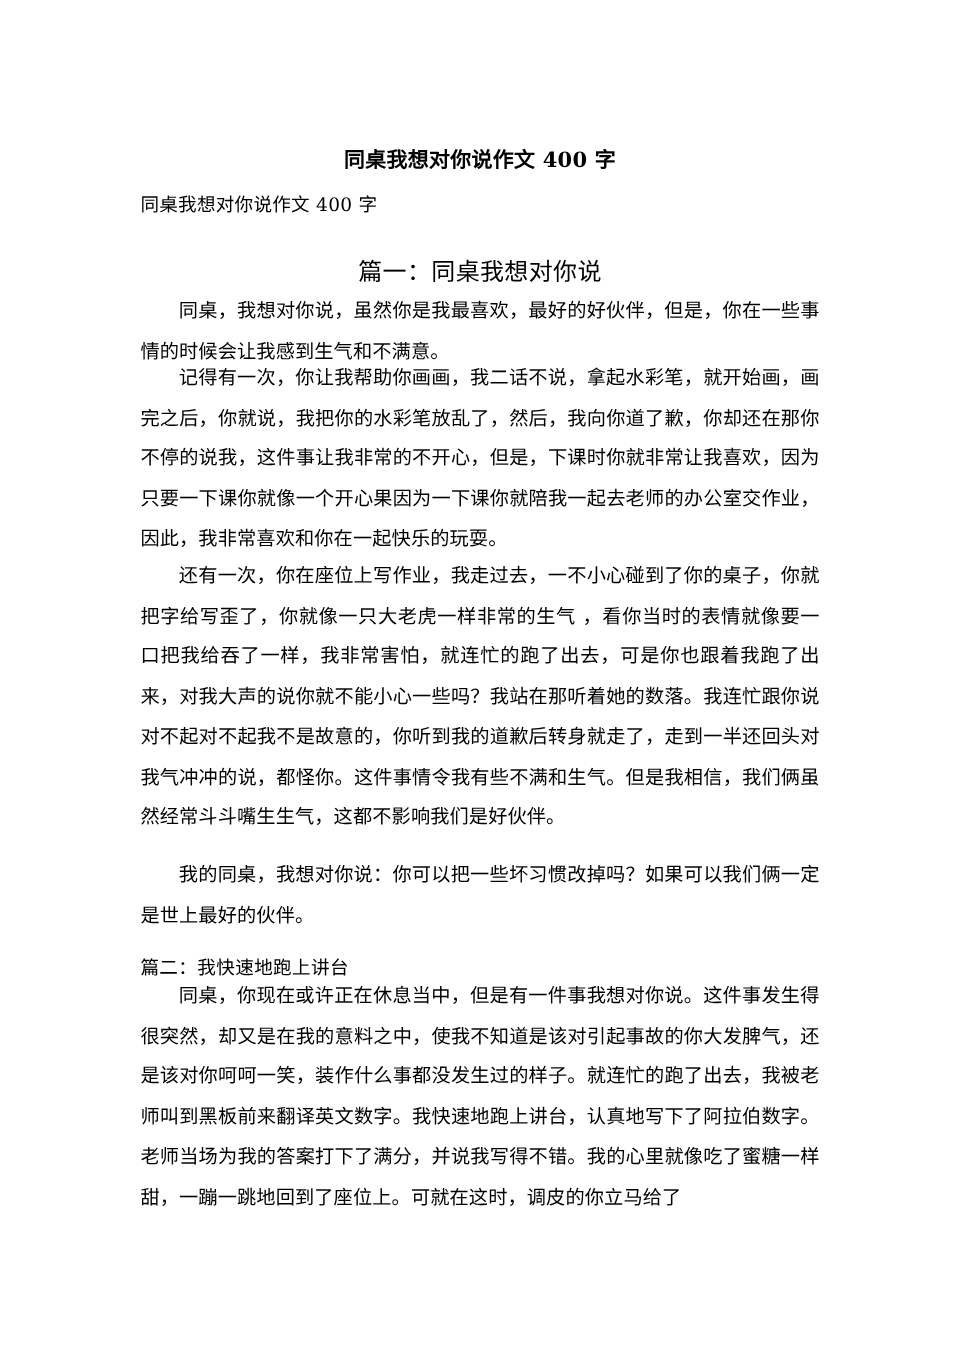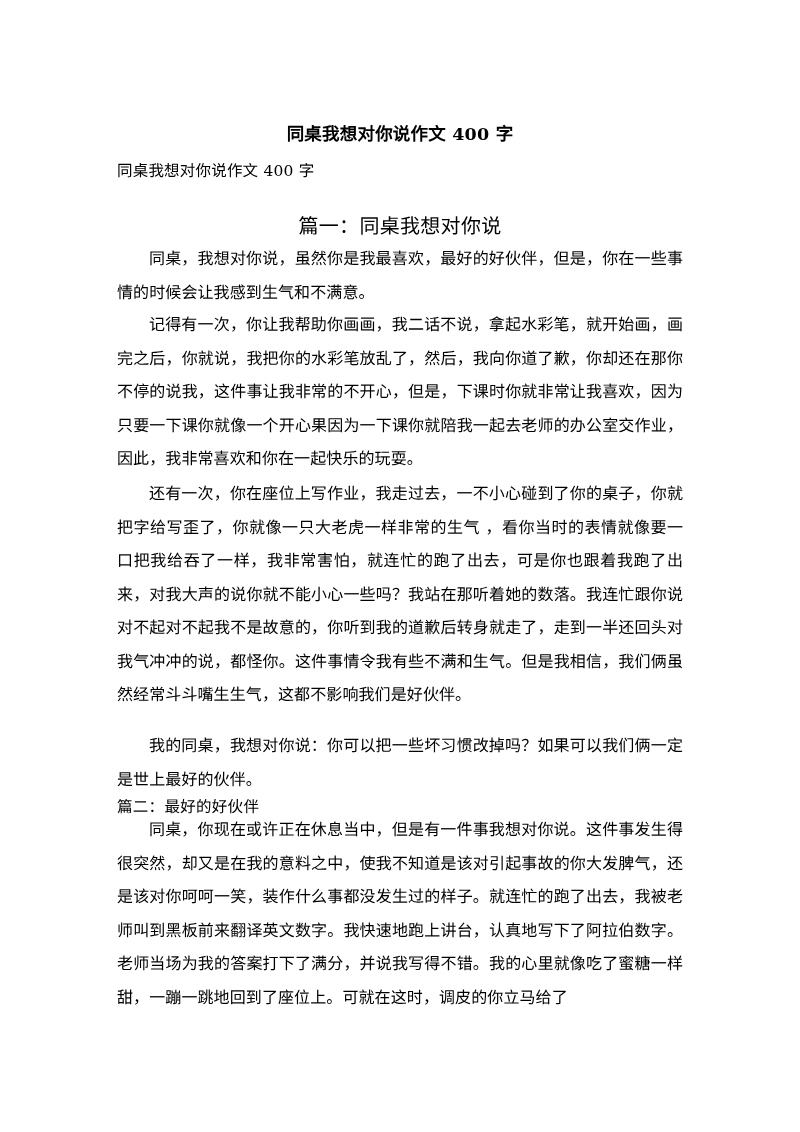--- a/index.html
+++ b/index.html
@@ -100,24 +100,24 @@
   <div class="content">
 
     <h1 class="doc-title">同桌我想对你说作文 400 字</h1>
 
     <div class="doc-subtitle">同桌我想对你说作文 400 字</div>
 
     <div class="section-heading-center" style="top:199px;">篇一：同桌我想对你说</div>
 
     <p class="body-para" style="top:226px;">同桌，我想对你说，虽然你是我最喜欢，最好的好伙伴，但是，你在一些事情的时候会让我感到生气和不满意。</p>
 
-    <p class="body-para" style="top:292px;">记得有一次，你让我帮助你画画，我二话不说，拿起水彩笔，就开始画，画完之后，你就说，我把你的水彩笔放乱了，然后，我向你道了歉，你却还在那你不停的说我，这件事让我非常的不开心，但是，下课时你就非常让我喜欢，因为只要一下课你就像一个开心果因为一下课你就陪我一起去老师的办公室交作业，因此，我非常喜欢和你在一起快乐的玩耍。</p>
+    <p class="body-para" style="top:282px;">记得有一次，你让我帮助你画画，我二话不说，拿起水彩笔，就开始画，画完之后，你就说，我把你的水彩笔放乱了，然后，我向你道了歉，你却还在那你不停的说我，这件事让我非常的不开心，但是，下课时你就非常让我喜欢，因为只要一下课你就像一个开心果因为一下课你就陪我一起去老师的办公室交作业，因此，我非常喜欢和你在一起快乐的玩耍。</p>
 
-    <p class="body-para" style="top:461px;">还有一次，你在座位上写作业，我走过去，一不小心碰到了你的桌子，你就把字给写歪了，你就像一只大老虎一样非常的生气 ，看你当时的表情就像要一口把我给吞了一样，我非常害怕，就连忙的跑了出去，可是你也跟着我跑了出来，对我大声的说你就不能小心一些吗？我站在那听着她的数落。我连忙跟你说对不起对不起我不是故意的，你听到我的道歉后转身就走了，走到一半还回头对我气冲冲的说，都怪你。这件事情令我有些不满和生气。但是我相信，我们俩虽然经常斗斗嘴生生气，这都不影响我们是好伙伴。</p>
+    <p class="body-para" style="top:447px;">还有一次，你在座位上写作业，我走过去，一不小心碰到了你的桌子，你就把字给写歪了，你就像一只大老虎一样非常的生气 ，看你当时的表情就像要一口把我给吞了一样，我非常害怕，就连忙的跑了出去，可是你也跟着我跑了出来，对我大声的说你就不能小心一些吗？我站在那听着她的数落。我连忙跟你说对不起对不起我不是故意的，你听到我的道歉后转身就走了，走到一半还回头对我气冲冲的说，都怪你。这件事情令我有些不满和生气。但是我相信，我们俩虽然经常斗斗嘴生生气，这都不影响我们是好伙伴。</p>
 
-    <p class="body-para" style="top:713px;">我的同桌，我想对你说：你可以把一些坏习惯改掉吗？如果可以我们俩一定是世上最好的伙伴。</p>
+    <p class="body-para" style="top:696px;">我的同桌，我想对你说：你可以把一些坏习惯改掉吗？如果可以我们俩一定是世上最好的伙伴。</p>
 
-    <div class="section-heading-left" style="top:780px;">篇二：最好的好伙伴</div>
+    <div class="section-heading-left" style="top:780px;">篇二：我快速地跑上讲台</div>
 
     <p class="body-para" style="top:797px;">同桌，你现在或许正在休息当中，但是有一件事我想对你说。这件事发生得很突然，却又是在我的意料之中，使我不知道是该对引起事故的你大发脾气，还是该对你呵呵一笑，装作什么事都没发生过的样子。就连忙的跑了出去，我被老师叫到黑板前来翻译英文数字。我快速地跑上讲台，认真地写下了阿拉伯数字。老师当场为我的答案打下了满分，并说我写得不错。我的心里就像吃了蜜糖一样甜，一蹦一跳地回到了座位上。可就在这时，调皮的你立马给了</p>
 
   </div>
 </div>
 
 </body></html>

